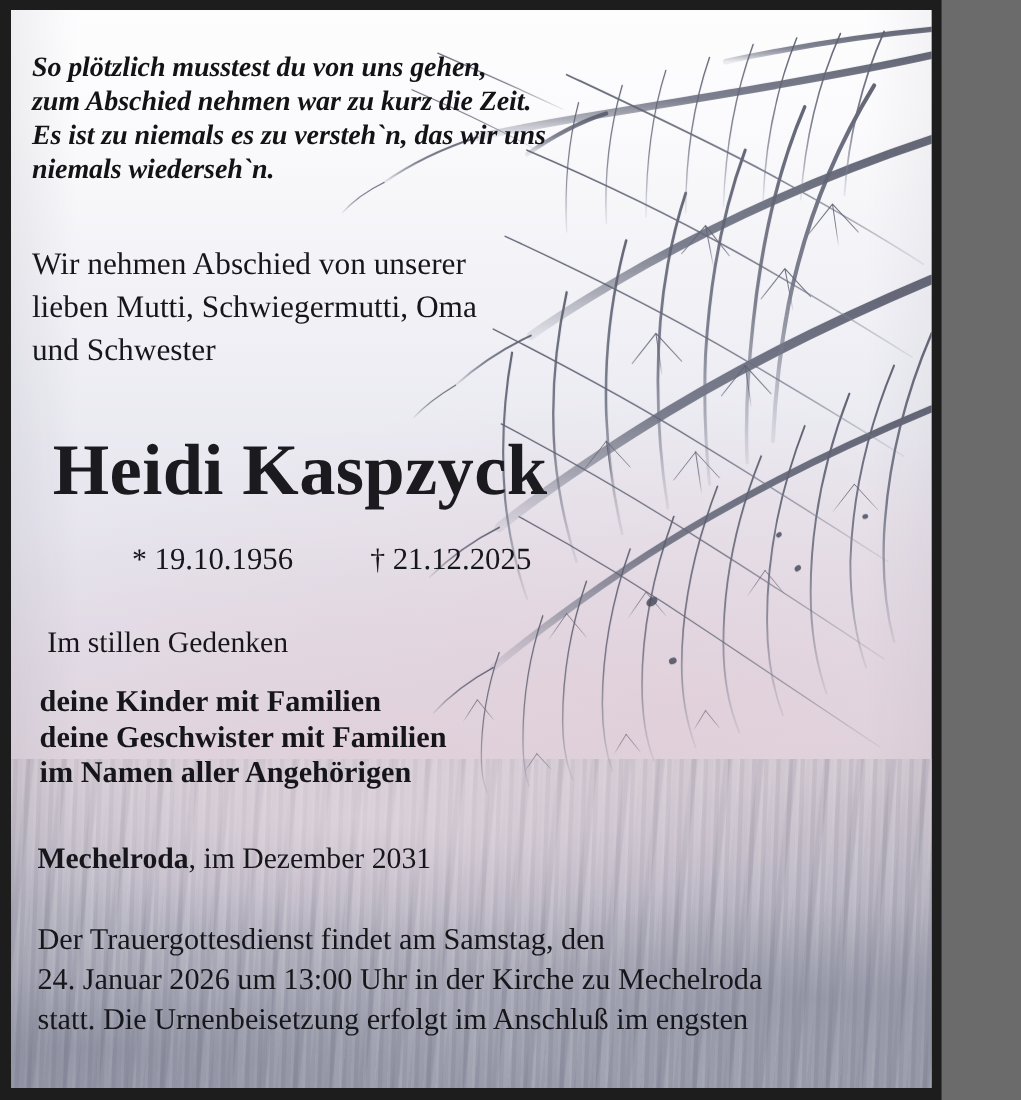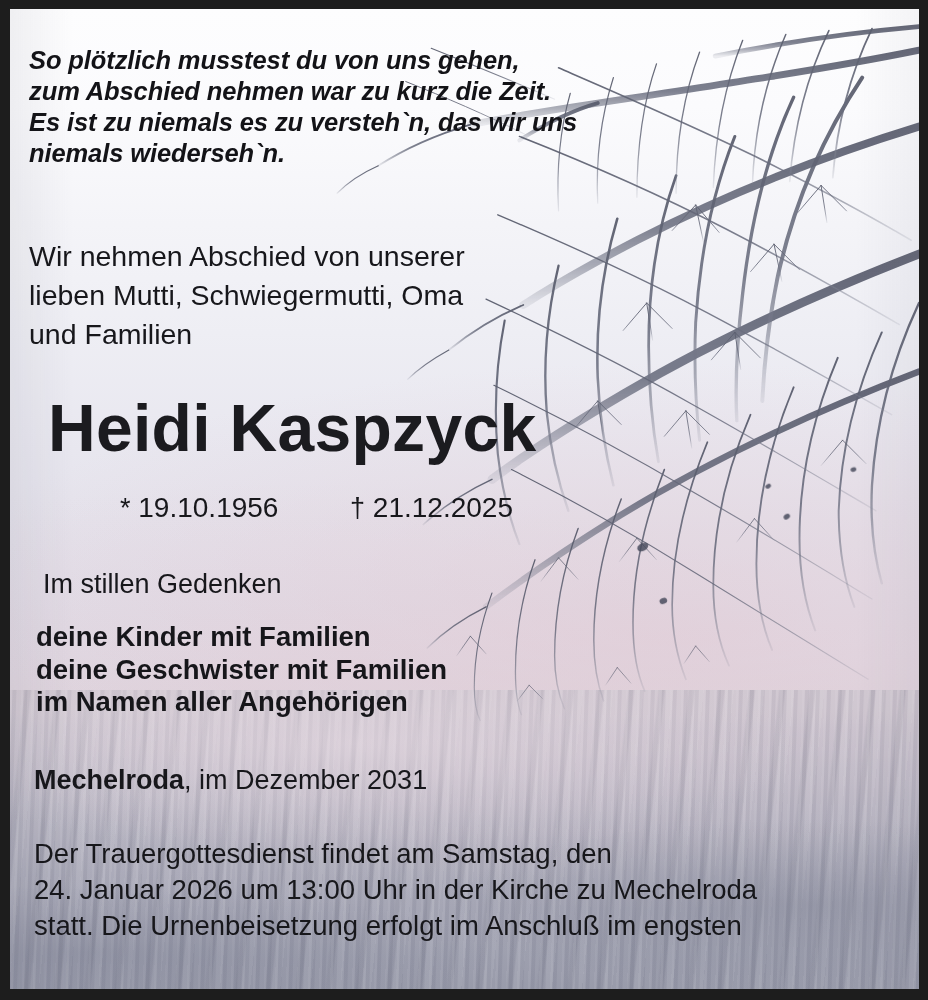--- a/index.html
+++ b/index.html
@@ -3,30 +3,30 @@
 <meta charset="utf-8">
 <title>Traueranzeige</title>
 <style>
   html, body {
     margin: 0;
     padding: 0;
     background: #6b6b6b;
   }
   #obituary-card {
     position: relative;
-    width: 928px;
+    width: 856px;
     height: 1000px;
     overflow: hidden;
     box-sizing: border-box;
     border-top: 9px solid #1d1d1d;
     border-bottom: 11px solid #1d1d1d;
     border-left: 10px solid #1d1d1d;
     border-right: 9px solid #1d1d1d;
     background: #0ea5e9;
-    font-family: Liberation Sans, sans-serif;
+    font-family: Liberation Serif, serif;
   }
 
   
   .bg-layer {
     position: absolute;
     left: 0; top: 0;
     width: 100%; height: 100%;
     pointer-events: none;
   }
   
@@ -122,21 +122,21 @@
     font-weight: 600;
     font-size: 25.5px;
     line-height: 31px;
     letter-spacing: -0.1px;
     color: #131317;
   }
   #poem .line { display:block; white-space: nowrap; }
 
   #farewell {
     left: 19px;
-    top: 228px;
+    top: 212px;
     font-size: 28.5px;
     line-height: 39px;
     color: #17171b;
   }
   #farewell .line { display:block; white-space: nowrap; }
 
   #deceased-name {
     left: 38px;
     top: 382px;
     font-size: 66px;
@@ -309,21 +309,21 @@
     <div class="txt" id="poem">
       <span class="line">So plötzlich musstest du von uns gehen,</span>
       <span class="line">zum Abschied nehmen war zu kurz die Zeit.</span>
       <span class="line">Es ist zu niemals es zu versteh`n, das wir uns</span>
       <span class="line">niemals wiederseh`n.</span>
     </div>
 
     <div class="txt" id="farewell">
       <span class="line">Wir nehmen Abschied von unserer</span>
       <span class="line">lieben Mutti, Schwiegermutti, Oma</span>
-      <span class="line">und Familien</span>
+      <span class="line">und Schwester</span>
     </div>
 
     <div class="txt" id="deceased-name">Heidi Kaspzyck</div>
 
     <div class="txt" id="dates">
       <span class="sym">*</span>
       <span>19.10.1956</span>
       <span class="gap"></span>
       <span class="sym">†</span>
       <span>21.12.2025</span>

